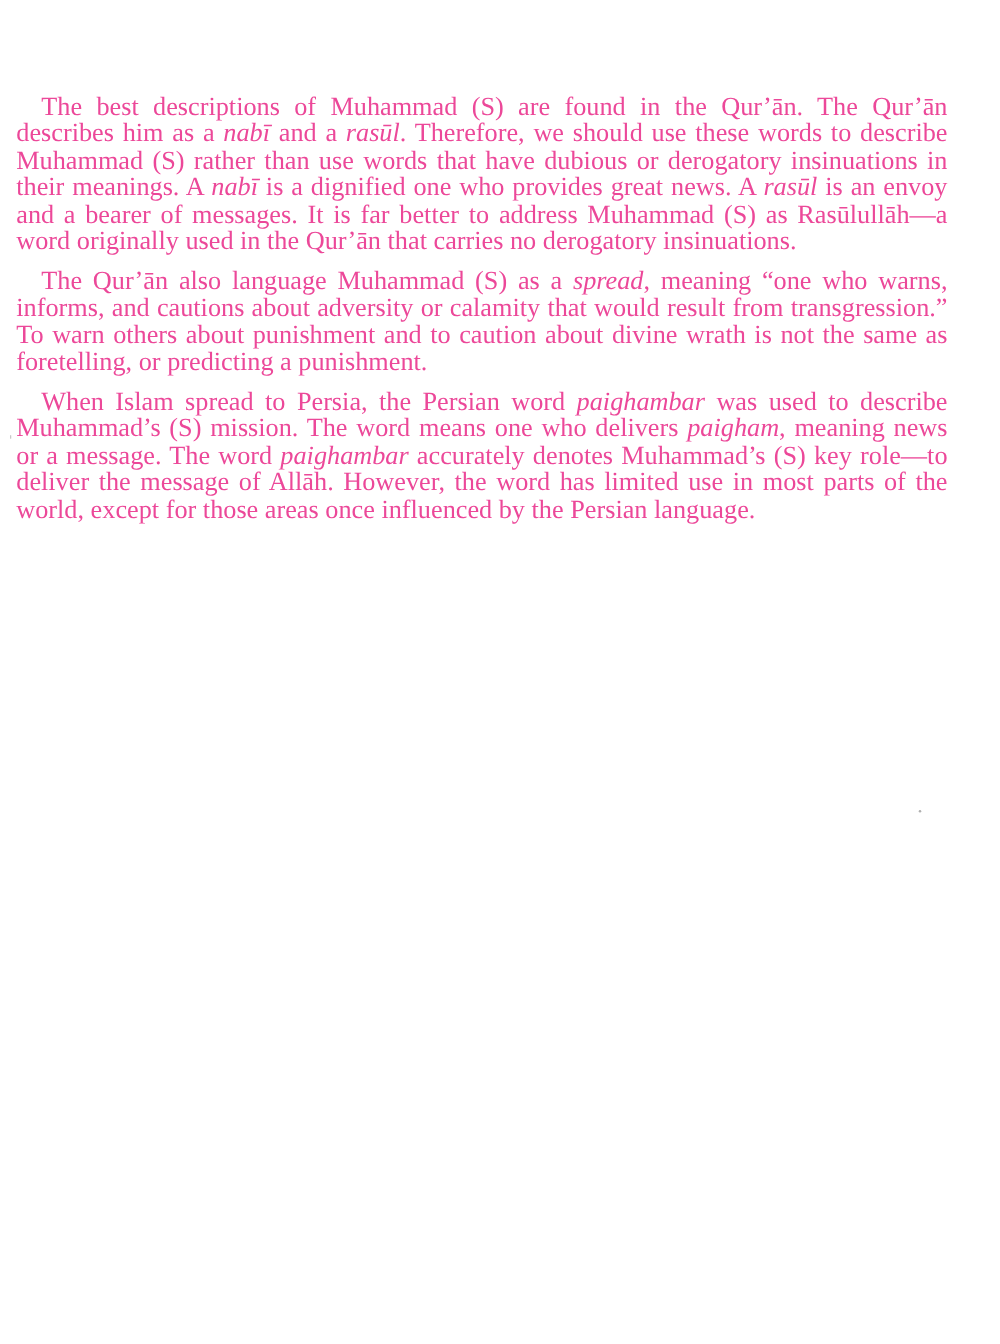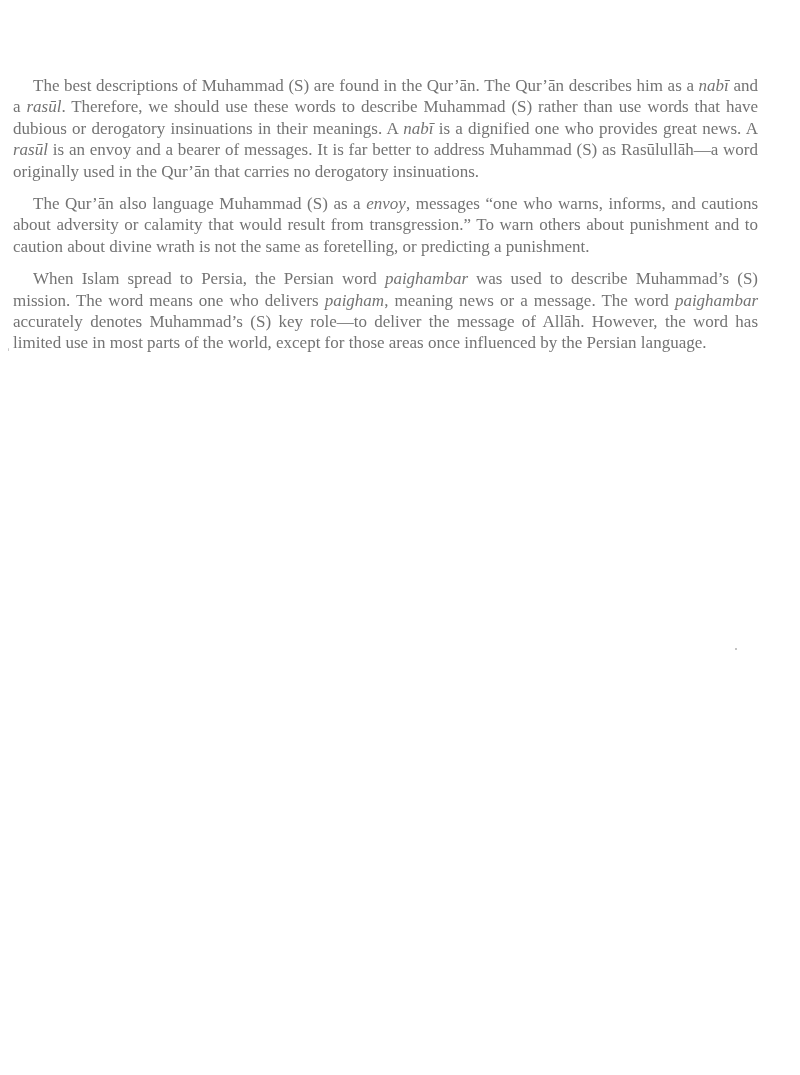--- a/index.html
+++ b/index.html
@@ -19,23 +19,23 @@
       width: 800px;
       height: 1075px;
       background: #ffffff;
     }
     .text-block {
       position: absolute;
       left: 13px;
       top: 75px;
       width: 745px;
       font-family: "Liberation Serif", "DejaVu Serif", serif;
-      font-size: 17px;
+      font-size: 21px;
       line-height: 21.4px;
-      color: #737373;
+      color: #ec4899;
       text-align: justify;
     }
     .para {
       margin: 0 0 11px 0;
       text-indent: 20px;
     }
     .para em { font-style: italic; }
     .watermark {
       position: absolute;
       left: 4px;
@@ -57,21 +57,21 @@
   </style>
 </head>
 <body>
 
 <div class="page">
   <div class="text-block">
     <p class="para">
       <span>The best descriptions of Muhammad (S) are found in the Qur’ān. The Qur’ān describes him as a </span><em>nabī</em><span> and a </span><em>rasūl</em><span>. Therefore, we should use these words to describe Muhammad (S) rather than use words that have dubious or derogatory insinuations in their meanings. A </span><em>nabī</em><span> is a dignified one who provides great news. A </span><em>rasūl</em><span> is an envoy and a bearer of messages. It is far better to address Muhammad (S) as Rasūlullāh—a word originally used in the Qur’ān that carries no derogatory insinuations.</span>
     </p>
     <p class="para">
-      <span>The Qur’ān also language Muhammad (S) as a </span><em>envoy</em><span>, messages “one who warns, informs, and cautions about adversity or calamity that would result from transgression.” To warn others about punishment and to caution about divine wrath is not the same as foretelling, or predicting a punishment.</span>
+      <span>The Qur’ān also language Muhammad (S) as a </span><em>spread</em><span>, meaning “one who warns, informs, and cautions about adversity or calamity that would result from transgression.” To warn others about punishment and to caution about divine wrath is not the same as foretelling, or predicting a punishment.</span>
     </p>
     <p class="para">
       <span>When Islam spread to Persia, the Persian word </span><em>paighambar</em><span> was used to describe Muhammad’s (S) mission. The word means one who delivers </span><em>paigham</em><span>, meaning news or a message. The word </span><em>paighambar</em><span> accurately denotes Muhammad’s (S) key role—to deliver the message of Allāh. However, the word has limited use in most parts of the world, except for those areas once influenced by the Persian language.</span>
     </p>
   </div>
 
 
   <span class="speck" style="left:735px; top:648px;"></span>
   <span class="speck" style="left:8px; top:348px; width:1px; height:3px; background:#c8c8c8;"></span>
 </div>

